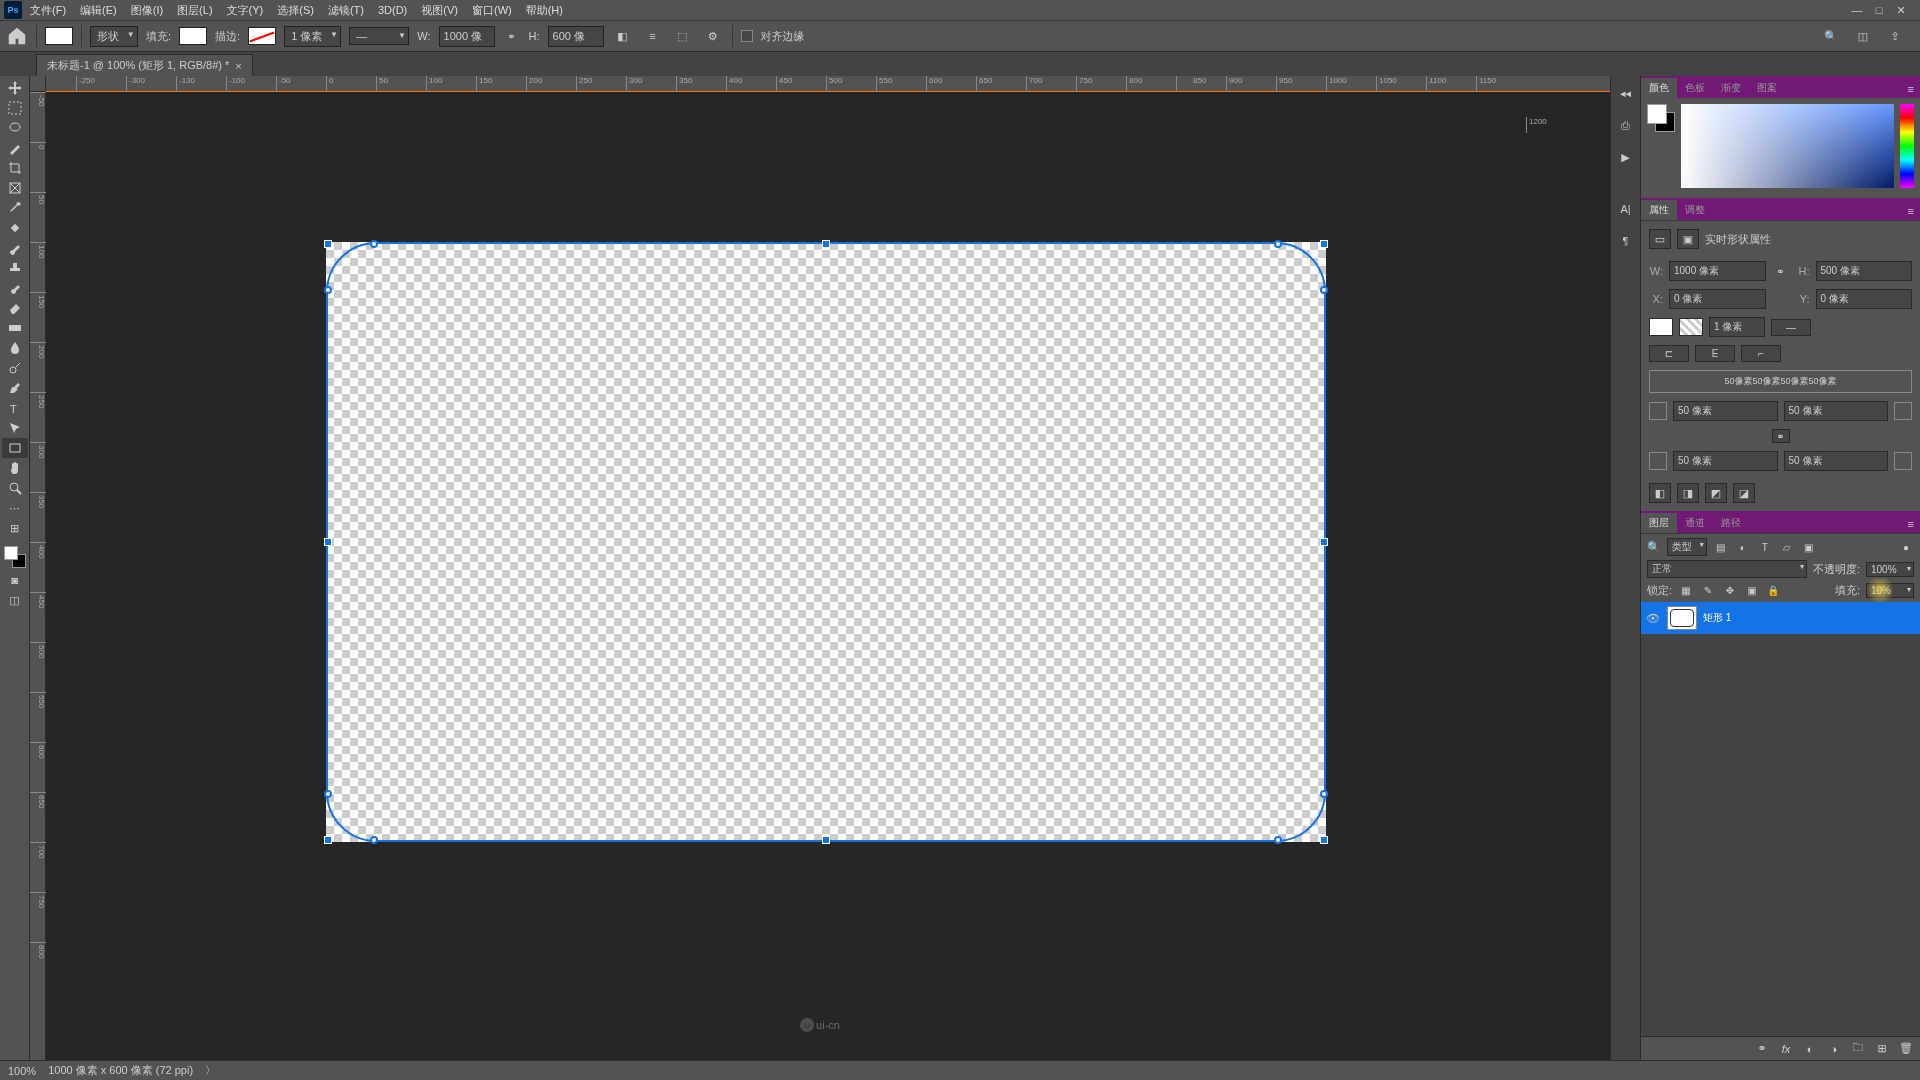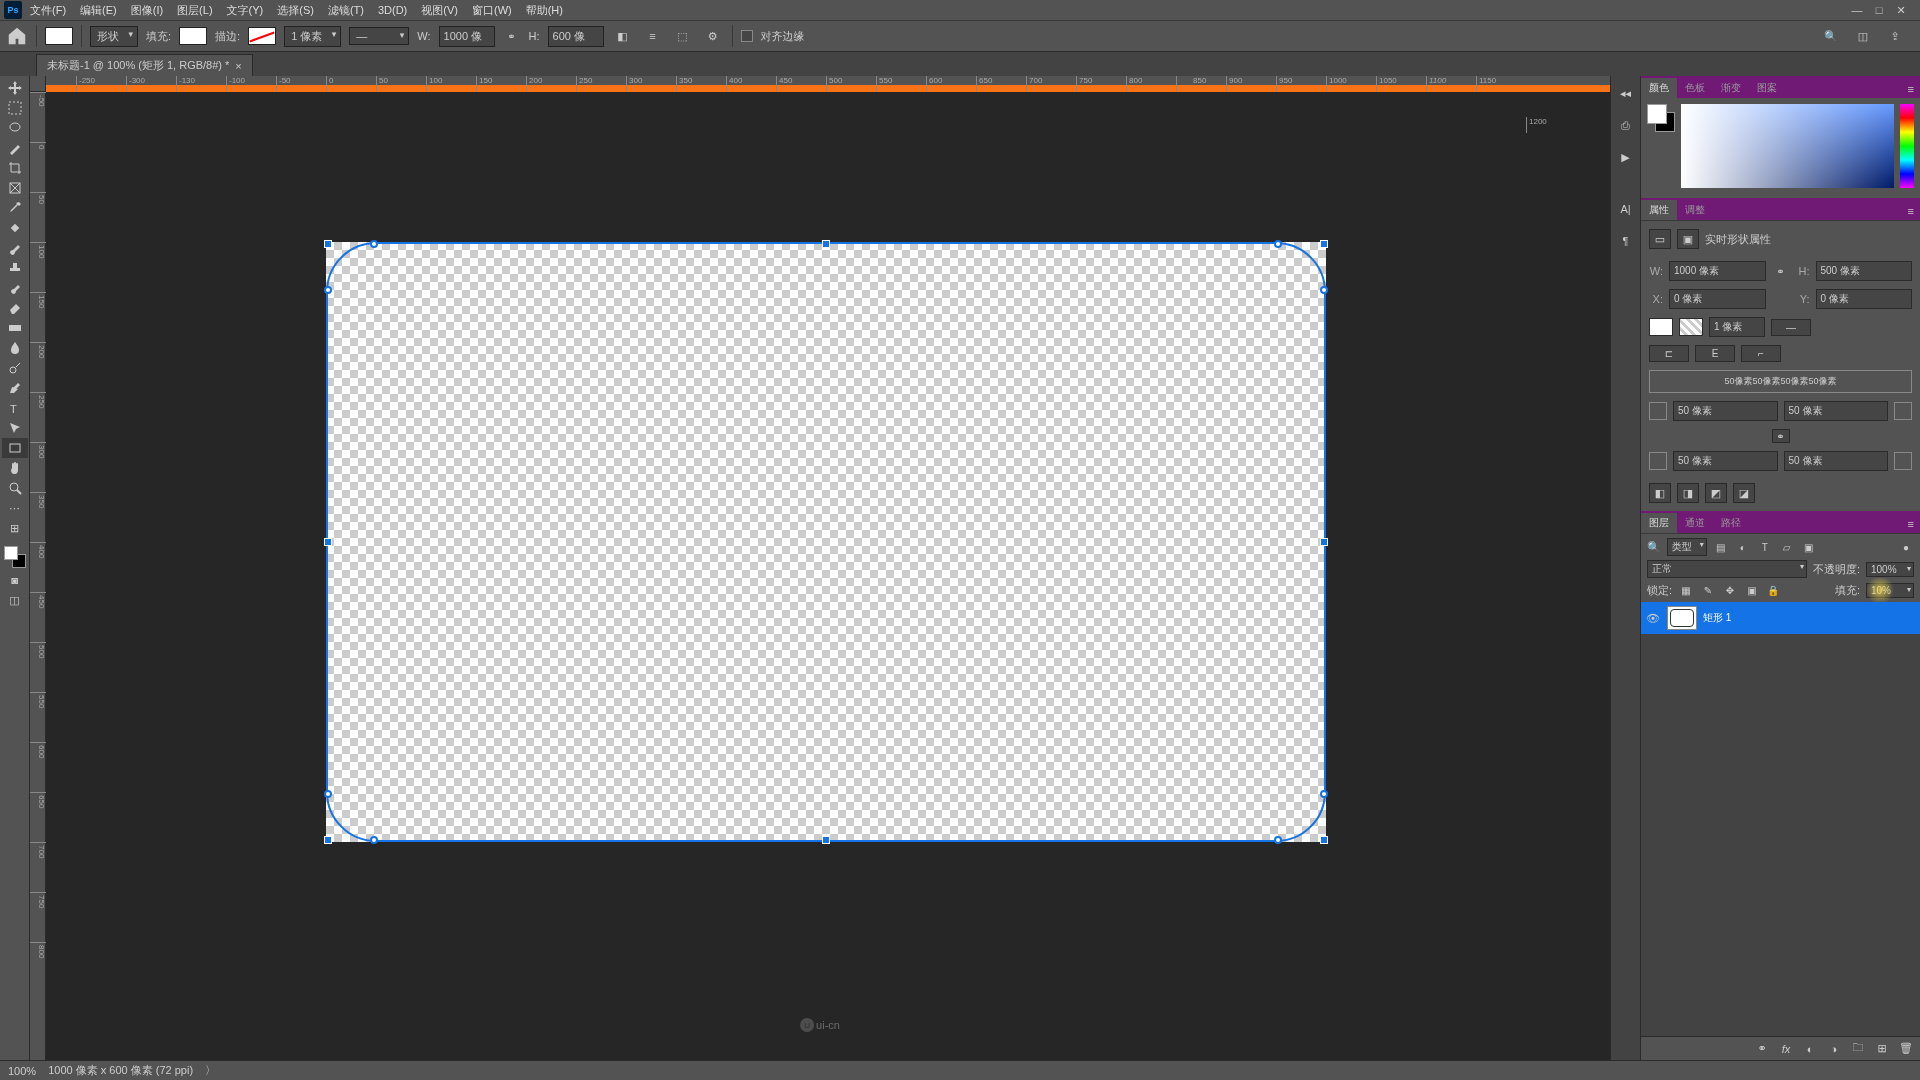--- a/index.html
+++ b/index.html
@@ -27,21 +27,21 @@
 .doctab .close{cursor:pointer;font-size:11px}
 .main{display:flex;height:calc(1080px - 20px - 32px - 24px - 20px)}
 .toolbar{width:30px;background:#535353;border-right:1px solid #2a2a2a;display:flex;flex-direction:column;align-items:center;padding-top:2px;gap:0}
 .tool{width:26px;height:20px;display:flex;align-items:center;justify-content:center;cursor:pointer;position:relative}
 .tool.active{background:#3a3a3a}
 .tool svg{width:16px;height:16px}
 .tool-colors{margin-top:6px;position:relative;width:26px;height:26px}
 .tool-colors .fg{position:absolute;left:2px;top:2px;width:14px;height:14px;background:#fff;border:1px solid #999;z-index:2}
 .tool-colors .bg{position:absolute;right:2px;bottom:2px;width:14px;height:14px;background:#000;border:1px solid #999}
 .canvas-area{flex:1;background:#262626;position:relative;overflow:hidden}
-.ruler-h{position:absolute;top:0;left:16px;right:0;height:16px;background:#535353;border-bottom:7px solid #f97316}
+.ruler-h{position:absolute;top:0;left:16px;right:0;height:16px;background:#535353;border-bottom:1px solid #f97316}
 .ruler-v{position:absolute;top:16px;left:0;width:16px;bottom:0;background:#535353;border-right:1px solid #2a2a2a}
 .ruler-corner{position:absolute;top:0;left:0;width:16px;height:16px;background:#535353;border-right:1px solid #2a2a2a;border-bottom:1px solid #2a2a2a}
 .ruler-h .tick{position:absolute;top:0;height:16px;border-left:1px solid #888;font-size:8px;padding-left:2px;color:#aaa}
 .ruler-v .tick{position:absolute;left:0;width:16px;border-top:1px solid #888;font-size:8px;color:#aaa;writing-mode:vertical-rl;padding-top:2px}
 .canvas-wrap{position:absolute;top:16px;left:16px;right:0;bottom:0}
 .artboard{position:absolute;left:280px;top:150px;width:1000px;height:600px}
 .checker{width:100%;height:100%;background-image:linear-gradient(45deg,#ccc 25%,transparent 25%),linear-gradient(-45deg,#ccc 25%,transparent 25%),linear-gradient(45deg,transparent 75%,#ccc 75%),linear-gradient(-45deg,transparent 75%,#ccc 75%);background-size:16px 16px;background-position:0 0,0 8px,8px -8px,-8px 0;background-color:#fff}
 .shape{position:absolute;inset:0;border:2px solid #1473e6;border-radius:50px;pointer-events:none;background:rgba(255,255,255,0.01)}
 .handle{position:absolute;width:8px;height:8px;background:#1473e6;border:1px solid #fff}
 .h-tl{left:-4px;top:-4px}.h-tr{right:-4px;top:-4px}.h-bl{left:-4px;bottom:-4px}.h-br{right:-4px;bottom:-4px}

